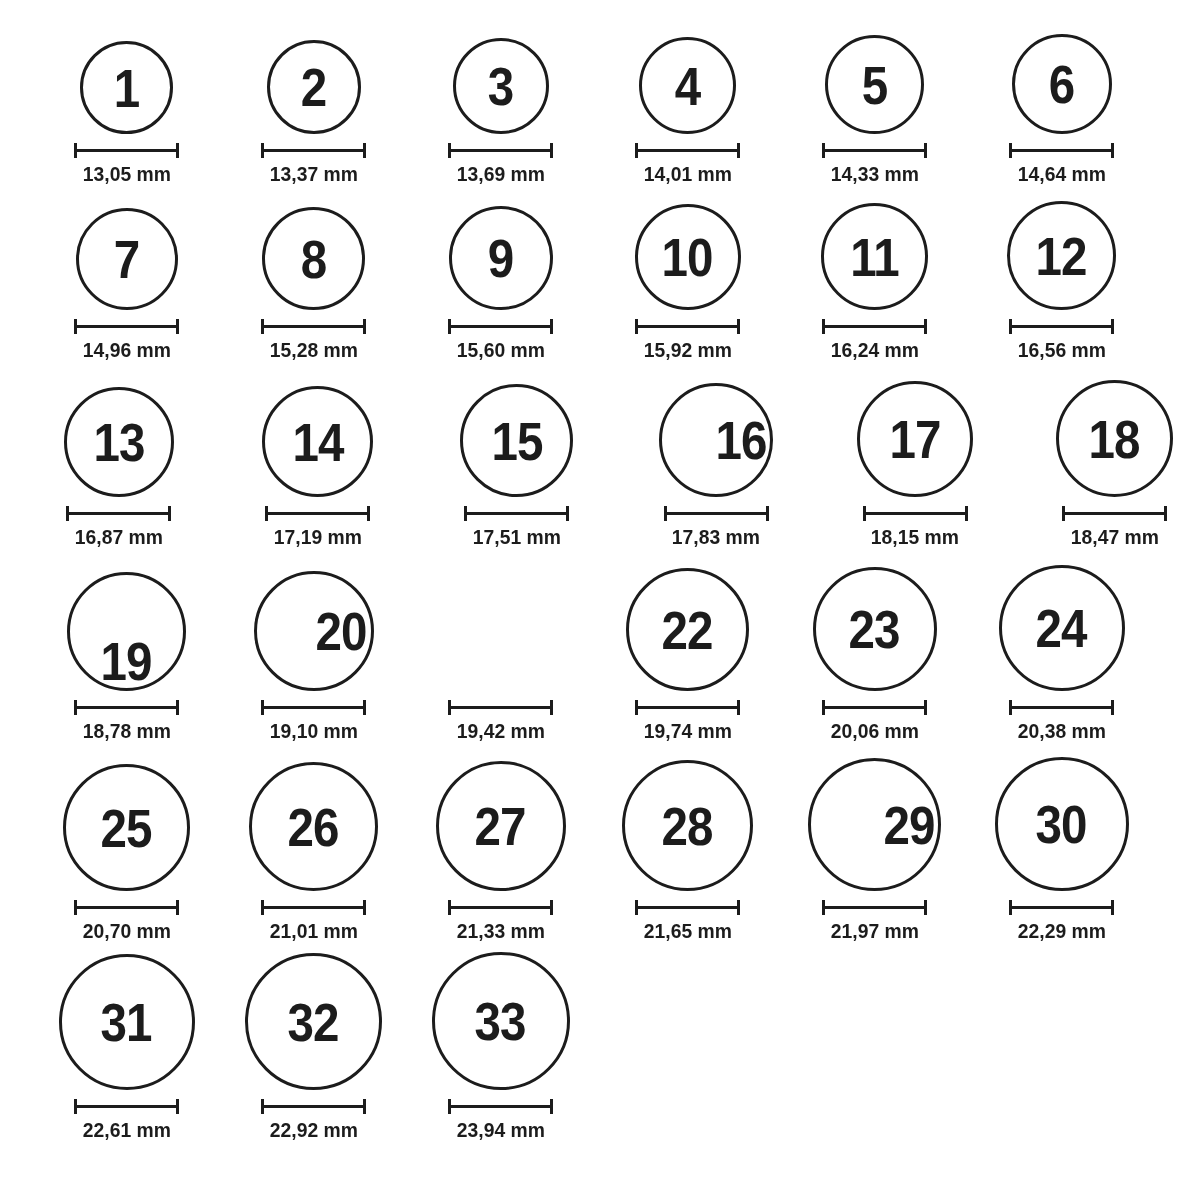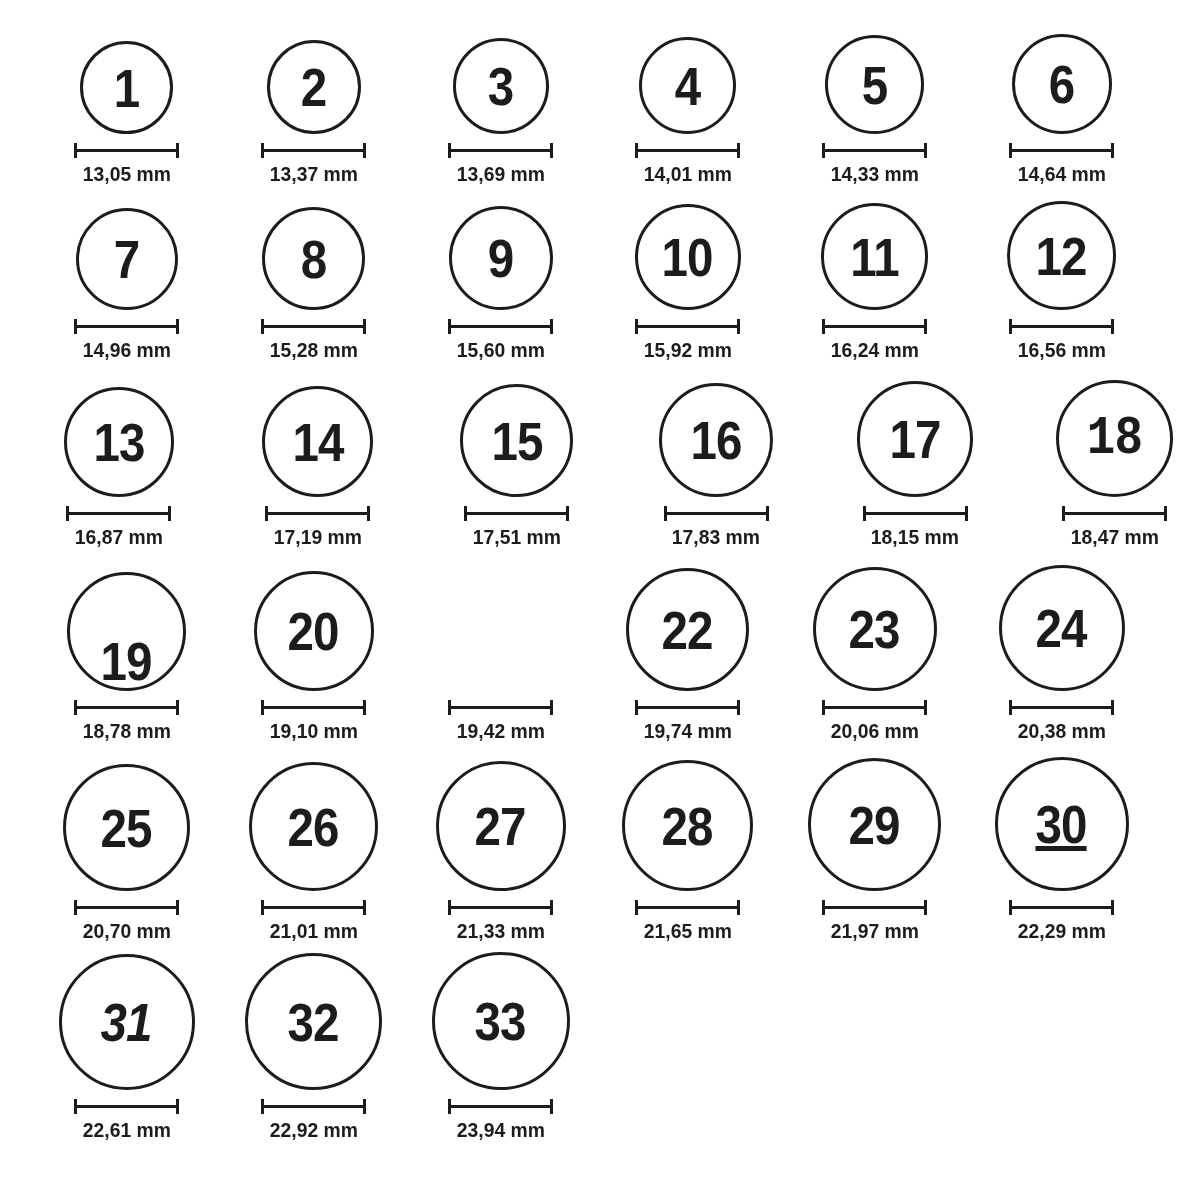--- a/index.html
+++ b/index.html
@@ -170,51 +170,51 @@
         <div class="label">17,19 mm</div>
       </div>
       <div class="cell">
         <div class="circle" style="width: 113px; height: 113px;">
           <span class="num">15</span>
         </div>
         <div class="measure"></div>
         <div class="label">17,51 mm</div>
       </div>
       <div class="cell">
-        <div class="circle" style="width: 114px; height: 114px;">
+        <div class="circle" style="width: 114px; height: 114px; justify-content: flex-end;">
           <span class="num">16</span>
         </div>
         <div class="measure"></div>
         <div class="label">17,83 mm</div>
       </div>
       <div class="cell">
         <div class="circle" style="width: 116px; height: 116px;">
           <span class="num">17</span>
         </div>
         <div class="measure"></div>
         <div class="label">18,15 mm</div>
       </div>
       <div class="cell">
-        <div class="circle" style="width: 117px; height: 117px; font-family: Liberation Mono, monospace;">
+        <div class="circle" style="width: 117px; height: 117px;">
           <span class="num">18</span>
         </div>
         <div class="measure"></div>
         <div class="label">18,47 mm</div>
       </div>
     </div>
     <div class="row" style="height: 194px;">
       <div class="cell">
         <div class="circle" style="width: 119px; height: 119px; align-items: flex-end;">
           <span class="num">19</span>
         </div>
         <div class="measure"></div>
         <div class="label">18,78 mm</div>
       </div>
       <div class="cell">
-        <div class="circle" style="width: 120px; height: 120px;">
+        <div class="circle" style="width: 120px; height: 120px; justify-content: flex-end;">
           <span class="num">20</span>
         </div>
         <div class="measure"></div>
         <div class="label">19,10 mm</div>
       </div>
       <div class="cell">
         <div class="measure"></div>
         <div class="label">19,42 mm</div>
       </div>
       <div class="cell">
@@ -262,37 +262,37 @@
         <div class="label">21,33 mm</div>
       </div>
       <div class="cell">
         <div class="circle" style="width: 131px; height: 131px;">
           <span class="num">28</span>
         </div>
         <div class="measure"></div>
         <div class="label">21,65 mm</div>
       </div>
       <div class="cell">
-        <div class="circle" style="width: 133px; height: 133px;">
+        <div class="circle" style="width: 133px; height: 133px; justify-content: flex-end;">
           <span class="num">29</span>
         </div>
         <div class="measure"></div>
         <div class="label">21,97 mm</div>
       </div>
       <div class="cell">
-        <div class="circle" style="width: 134px; height: 134px; text-decoration: underline;">
+        <div class="circle" style="width: 134px; height: 134px;">
           <span class="num">30</span>
         </div>
         <div class="measure"></div>
         <div class="label">22,29 mm</div>
       </div>
     </div>
     <div class="row" style="height: 199px;">
       <div class="cell">
-        <div class="circle" style="width: 136px; height: 136px; font-style: italic;">
+        <div class="circle" style="width: 136px; height: 136px;">
           <span class="num">31</span>
         </div>
         <div class="measure"></div>
         <div class="label">22,61 mm</div>
       </div>
       <div class="cell">
         <div class="circle" style="width: 137px; height: 137px;">
           <span class="num">32</span>
         </div>
         <div class="measure"></div>

